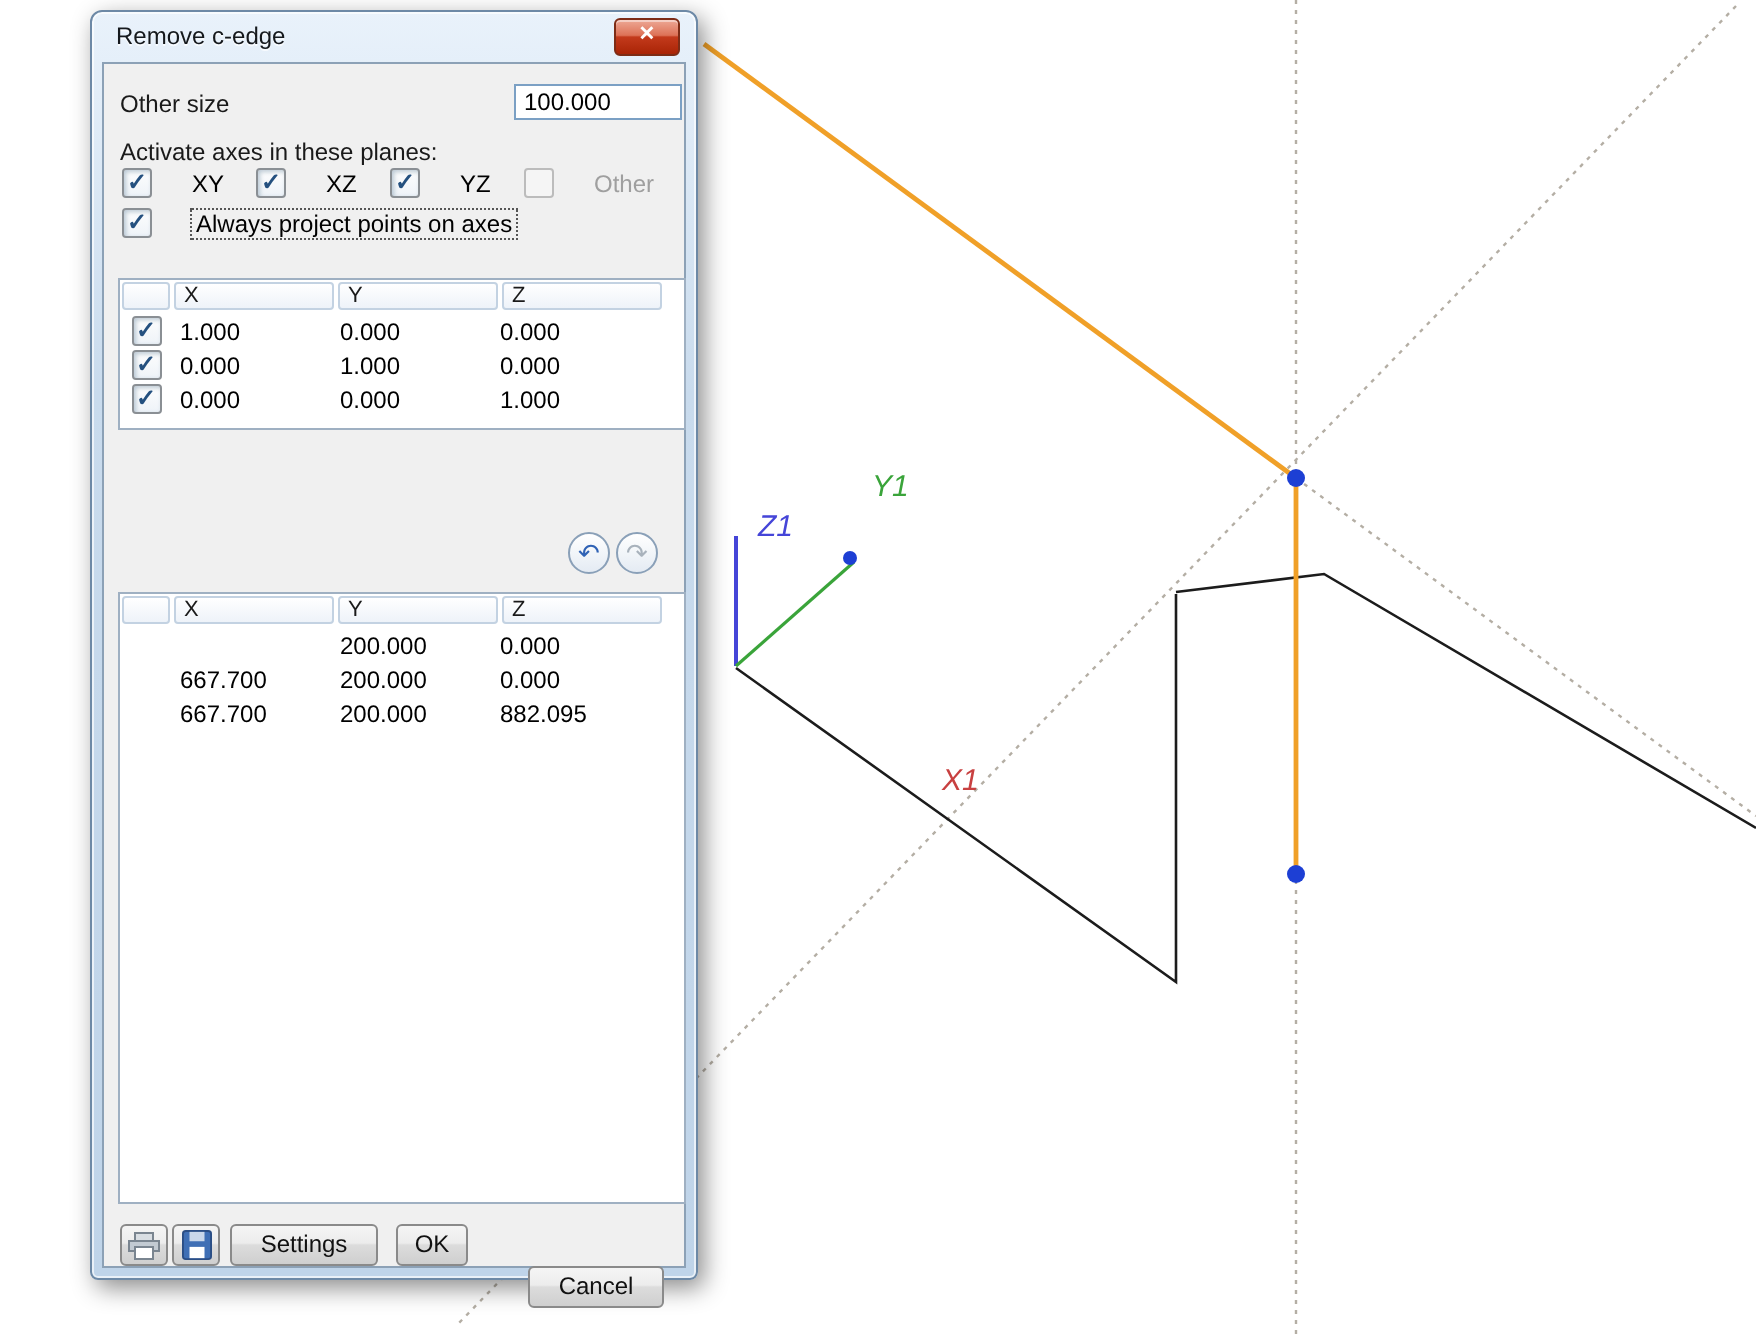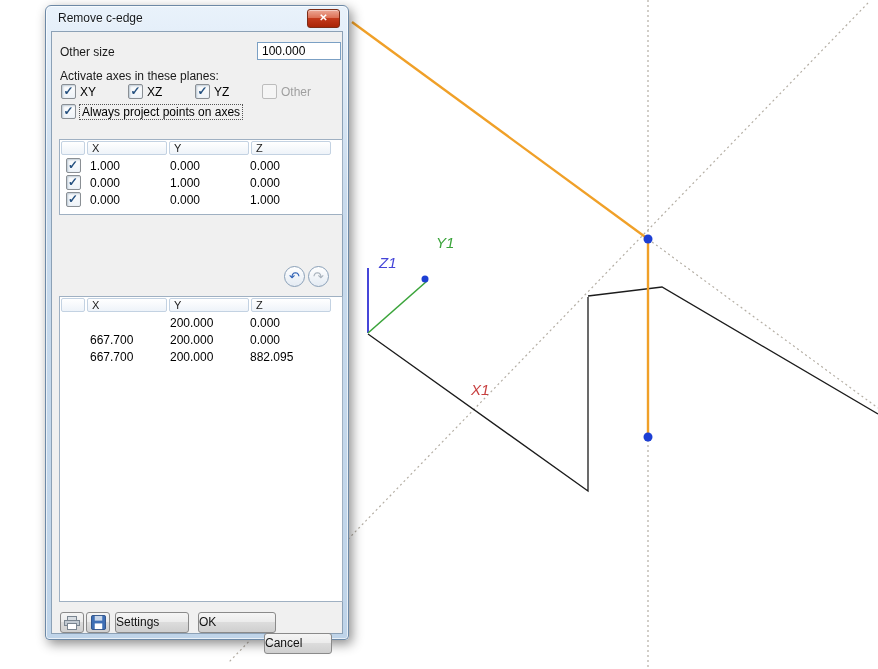--- a/index.html
+++ b/index.html
@@ -39,21 +39,21 @@
   
   .cb-row { position:absolute; left:0; right:0; }
   .cb-item { position:absolute; display:flex; align-items:center; }
   .cb {
     width:13px; height:13px; background:linear-gradient(#fdfdfd,#eef3f8);
     border:1px solid #8a8f94; border-radius:2px; box-shadow:inset 1px 1px 2px rgba(110,140,165,.45);
     display:inline-flex; align-items:center; justify-content:center; flex:0 0 auto;
   }
   .cb .mark { color:#24507f; font-size:12px; font-weight:bold; line-height:1; margin-top:-1px; }
   .cb.disabled { border-color:#bcbcbc; background:#f5f5f5; box-shadow:none; }
-  .cb-label { margin-left:4px; }
+  .cb-label { margin-left:20px; }
   .cb-label.disabled { color:#9f9f9f; }
   .focus-label { outline:1px dotted #555; padding:0 2px; }
 
   
   .tbl { position:absolute; background:#fff; border:1px solid #9fb0c2; box-sizing:border-box; overflow:hidden; }
   .thead { display:flex; height:16px; background:#fff; padding:1px 0 0 1px; }
   .th {
     height:14px; line-height:13px; font-size:11px; color:#1a1a1a;
     background:linear-gradient(#ffffff,#eef3f9);
     border:1px solid #c3d2e2; border-radius:2px; margin-right:2px;
@@ -71,21 +71,21 @@
     font-size:13px; box-sizing:border-box; cursor:default;
   }
   .round-btn .g { color:#2f62b5; }
   .round-btn.disabled .g { color:#a8b2bc; }
 
   
   .btn {
     position:absolute; height:21px; box-sizing:border-box;
     background:linear-gradient(#f5f5f5, #ececec 45%, #dcdcdc 50%, #cfcfcf);
     border:1px solid #8a8a8a; border-radius:3px; font-family:"Liberation Sans",sans-serif;
-    font-size:12px; color:#111; line-height:19px; cursor:default;
+    font-size:12px; color:#111; text-align:center; line-height:19px; cursor:default;
   }
   .tool-btn { width:24px; display:flex; align-items:center; justify-content:center; }
 
   
   .context-menu {
     position:absolute; left:5px; top:218px; width:195px; z-index:30;
     background:#f2f2f2; border:1px solid #9a9a9a; box-shadow:4px 4px 8px rgba(0,0,0,.28);
     padding:3px; box-sizing:border-box;
   }
   .menu-item {
@@ -253,19 +253,19 @@
         </svg>
       </span>
       <span class="btn tool-btn" style="left:34px; top:580px; width:24px;">
         <svg width="15" height="15" viewBox="0 0 16 16">
           <rect x="0.5" y="0.5" width="15" height="15" rx="1.5" fill="#3f6fb5" stroke="#2b4e85"></rect>
           <rect x="4" y="1" width="8" height="5" fill="#c9d7ea"></rect>
           <rect x="4" y="9" width="8" height="6" fill="#ffffff"></rect>
         </svg>
       </span>
       <span class="btn" style="left:63px; top:580px; width:74px;">Settings</span>
-      <span class="btn" style="left:146px; top:580px; width:78px;">OK</span>
+      <span class="btn" style="left:146px; top:580px; width:36px;">OK</span>
       <span class="btn" style="left:212px; top:580px; width:68px;margin-top:21px;">Cancel</span>
     </div>
   </div>
 
 
 </div>
 
 </body></html>

